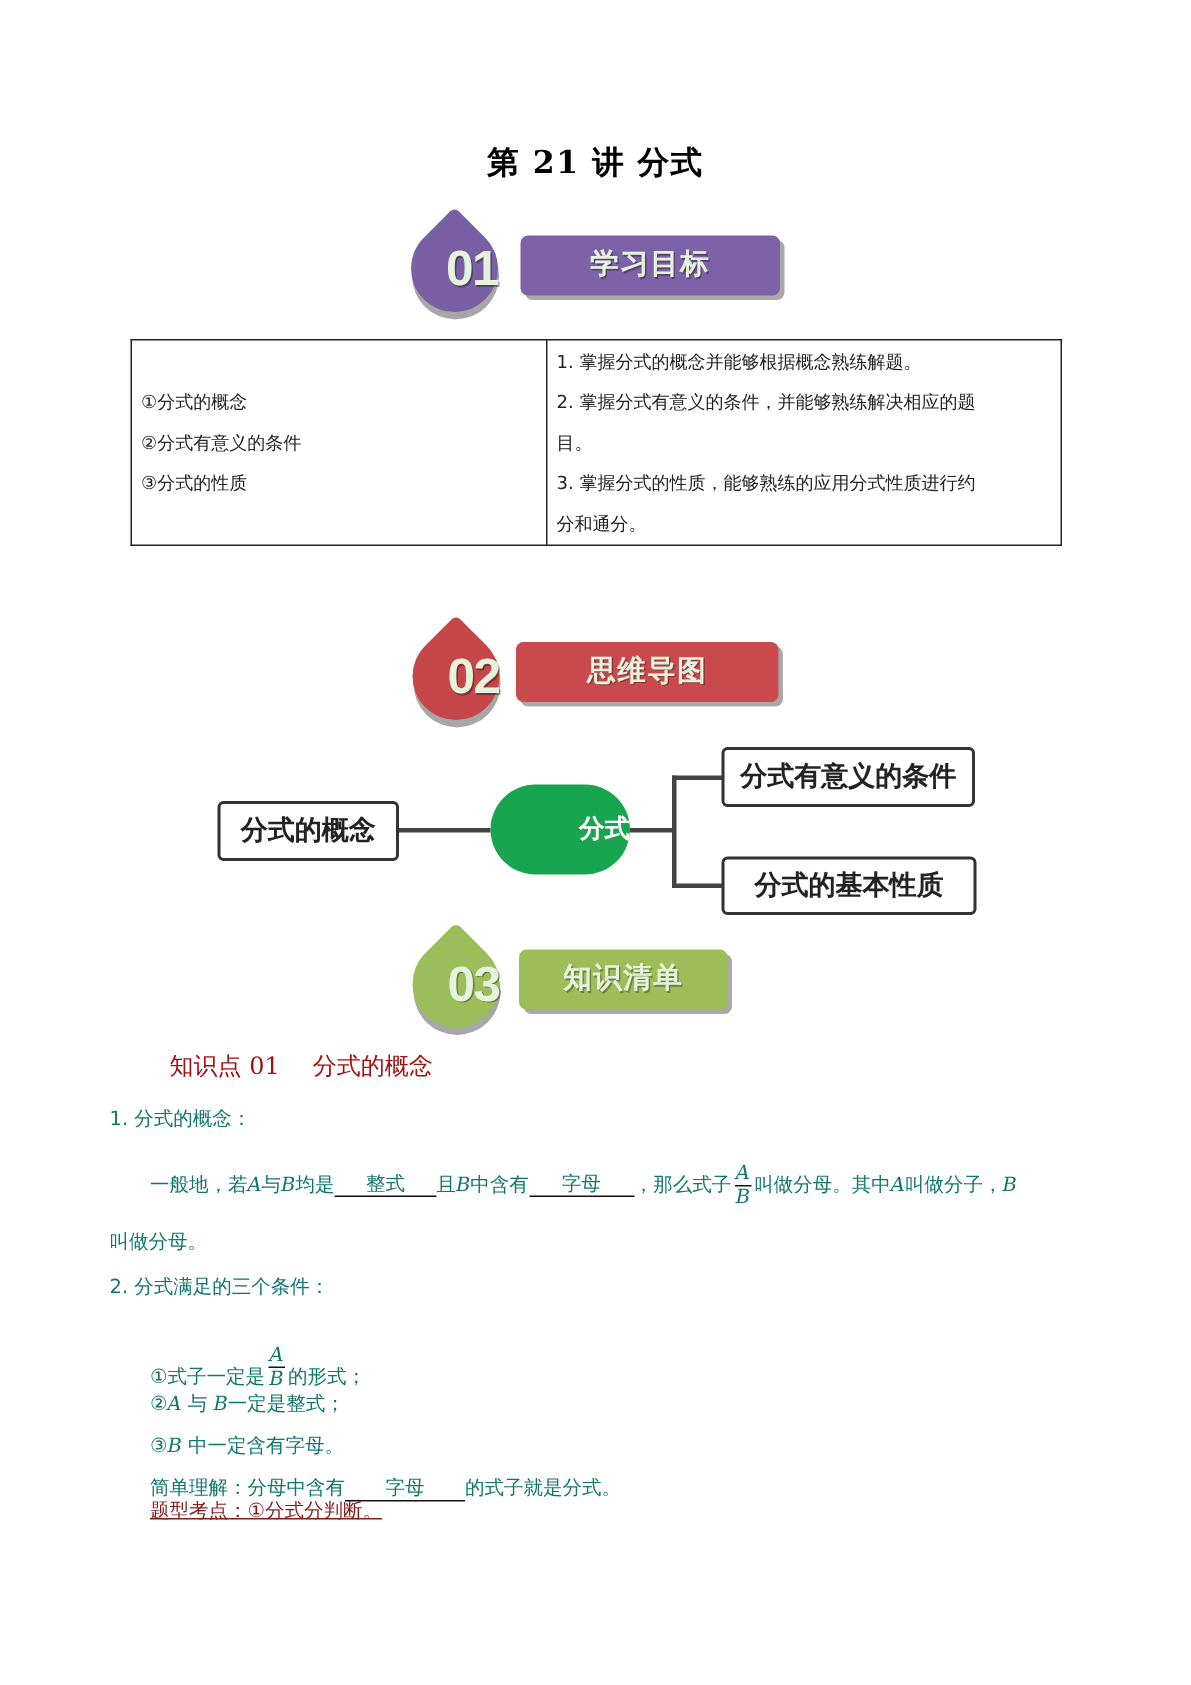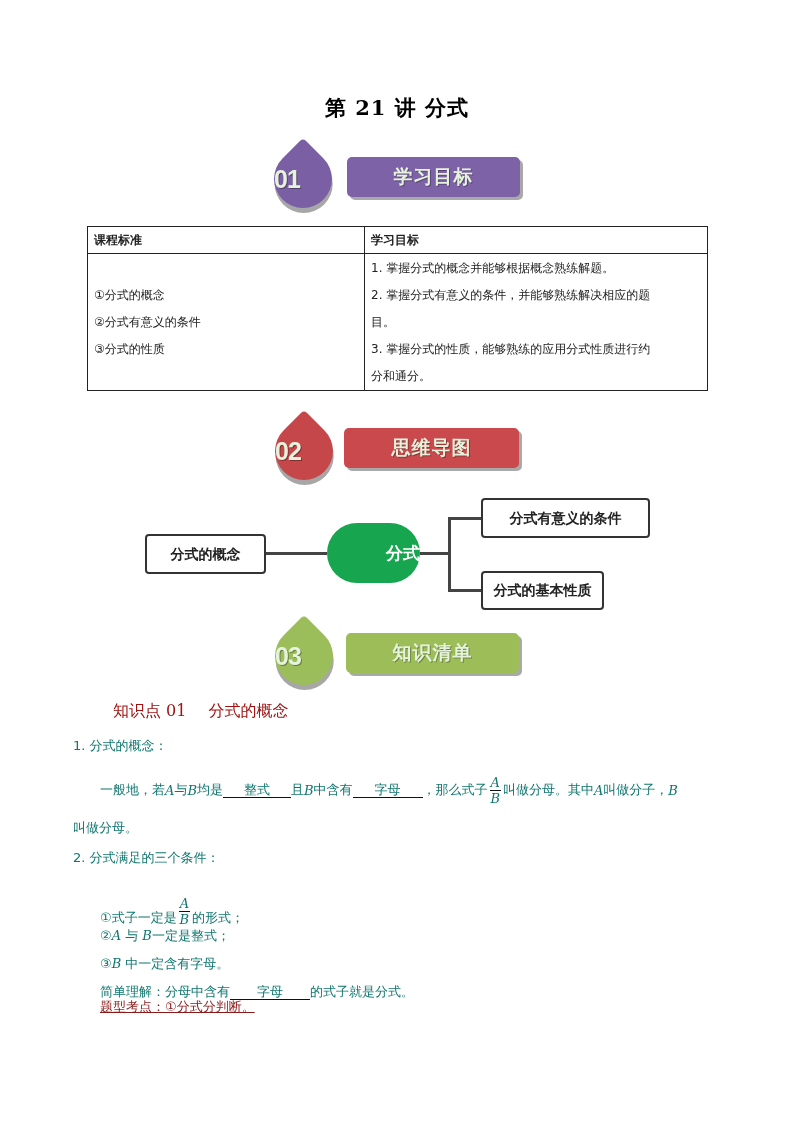--- a/index.html
+++ b/index.html
@@ -16,23 +16,23 @@
   }
 
   
   .badge {
     width: 58px; height: 58px;
     border-radius: 4px 50% 50% 50%;
     transform: rotate(45deg);
     box-shadow: 4px 3px 0 #a7a7a7;
   }
   .badge-num {
-    width: 58px; height: 58px; line-height: 58px; text-align: left;
+    width: 58px; height: 58px; line-height: 58px; text-align: right;
     font-family: "Liberation Sans", "DejaVu Sans", sans-serif;
-    font-weight: bold; font-size: 25px; color: #e6f3dc; letter-spacing: -1px;
+    font-weight: bold; font-size: 33px; color: #e6f3dc; letter-spacing: -1px;
     text-shadow: 1px 1px 0 rgba(0,0,0,0.35);
   }
   .banner {
     height: 40px; border-radius: 5px;
     box-shadow: 3px 3px 0 #a9a9a9;
     text-align: center; line-height: 38px;
     font-weight: bold; font-size: 19px; color: #e6f3dc;
     text-shadow: 1px 1px 0 rgba(0,0,0,0.3);
     letter-spacing: 1px;
   }
@@ -45,21 +45,21 @@
   table.goals td {
     border: 1px solid #222; vertical-align: middle; padding: 0 6px;
   }
   table.goals tr.head td { height: 26px; font-weight: bold; font-size: 12px; }
   table.goals td.col1 { width: 264px; }
   .cell-line { line-height: 27px; }
 
   
   .mm-box {
     border: 2px solid #333; border-radius: 4px; background: #fff;
-    text-align: center; font-weight: bold; font-size: 14px; color: #222;
+    text-align: center; font-weight: bold; font-size: 18px; color: #222;
     box-sizing: border-box;
   }
   .mm-line { background: #444; }
   .mm-center {
     background: #18a54f; border-radius: 30px; color: #fff;
     text-align: right; font-weight: bold; font-size: 17px;
   }
 
   
   .kp-heading {
@@ -87,24 +87,20 @@
 <body>
 
 <div class="abs title">第 21 讲  分式</div>
 
 <div class="abs badge" style="left:274px; top:150px; background:#7a5fa5;"></div>
 <div class="abs badge-num" style="left:274px; top:150px;">01</div>
 <div class="abs banner" style="left:347px; top:157px; width:173px; background:#7d62a8;">学习目标</div>
 
 <table class="abs goals">
   <tbody>
-      <tr class="head">
-    <td class="col1">课程标准</td>
-    <td>学习目标</td>
-  </tr>
   <tr>
     <td class="col1" style="height:136px;">
       <div class="cell-line">①分式的概念</div>
       <div class="cell-line">②分式有意义的条件</div>
       <div class="cell-line">③分式的性质</div>
     </td>
     <td>
       <div class="cell-line">1. 掌握分式的概念并能够根据概念熟练解题。</div>
       <div class="cell-line">2. 掌握分式有意义的条件，并能够熟练解决相应的题</div>
       <div class="cell-line">目。</div>
@@ -121,25 +117,25 @@
 
 <div class="abs mm-line" style="left:265px; top:552px; width:62px; height:3px;"></div>
 <div class="abs mm-line" style="left:420px; top:552px; width:30px; height:3px;"></div>
 <div class="abs mm-line" style="left:448px; top:517px; width:3px; height:75px;"></div>
 <div class="abs mm-line" style="left:448px; top:517px; width:34px; height:3px;"></div>
 <div class="abs mm-line" style="left:448px; top:589px; width:34px; height:3px;"></div>
 
 <div class="abs mm-box" style="left:145px; top:534px; width:121px; height:40px; line-height:36px;">分式的概念</div>
 <div class="abs mm-center" style="left:327px; top:523px; width:93px; height:60px; line-height:60px;">分式</div>
 <div class="abs mm-box" style="left:481px; top:498px; width:169px; height:40px; line-height:36px;">分式有意义的条件</div>
-<div class="abs mm-box" style="left:481px; top:571px; width:123px; height:39px; line-height:35px;">分式的基本性质</div>
+<div class="abs mm-box" style="left:481px; top:571px; width:170px; height:39px; line-height:35px;">分式的基本性质</div>
 
 <div class="abs badge" style="left:275px; top:627px; background:#9bbd5a;"></div>
 <div class="abs badge-num" style="left:275px; top:627px;">03</div>
-<div class="abs banner" style="left:346px; top:633px; width:173px; background:#9cbd58;">知识清单</div>
+<div class="abs banner" style="left:346px; top:633px; width:139px; background:#9cbd58;">知识清单</div>
 
 <div class="abs kp-heading">
   <span>知识点 01</span><span class="gap"></span><span>分式的概念</span>
 </div>
 
 <div class="abs txt" style="left:73px; top:737px;">1. 分式的概念：</div>
 
 <div class="abs txt" style="left:100px; top:770px; height:40px; display:flex; align-items:center;">
   <span>一般地，若</span>
   <span class="var">A</span>

